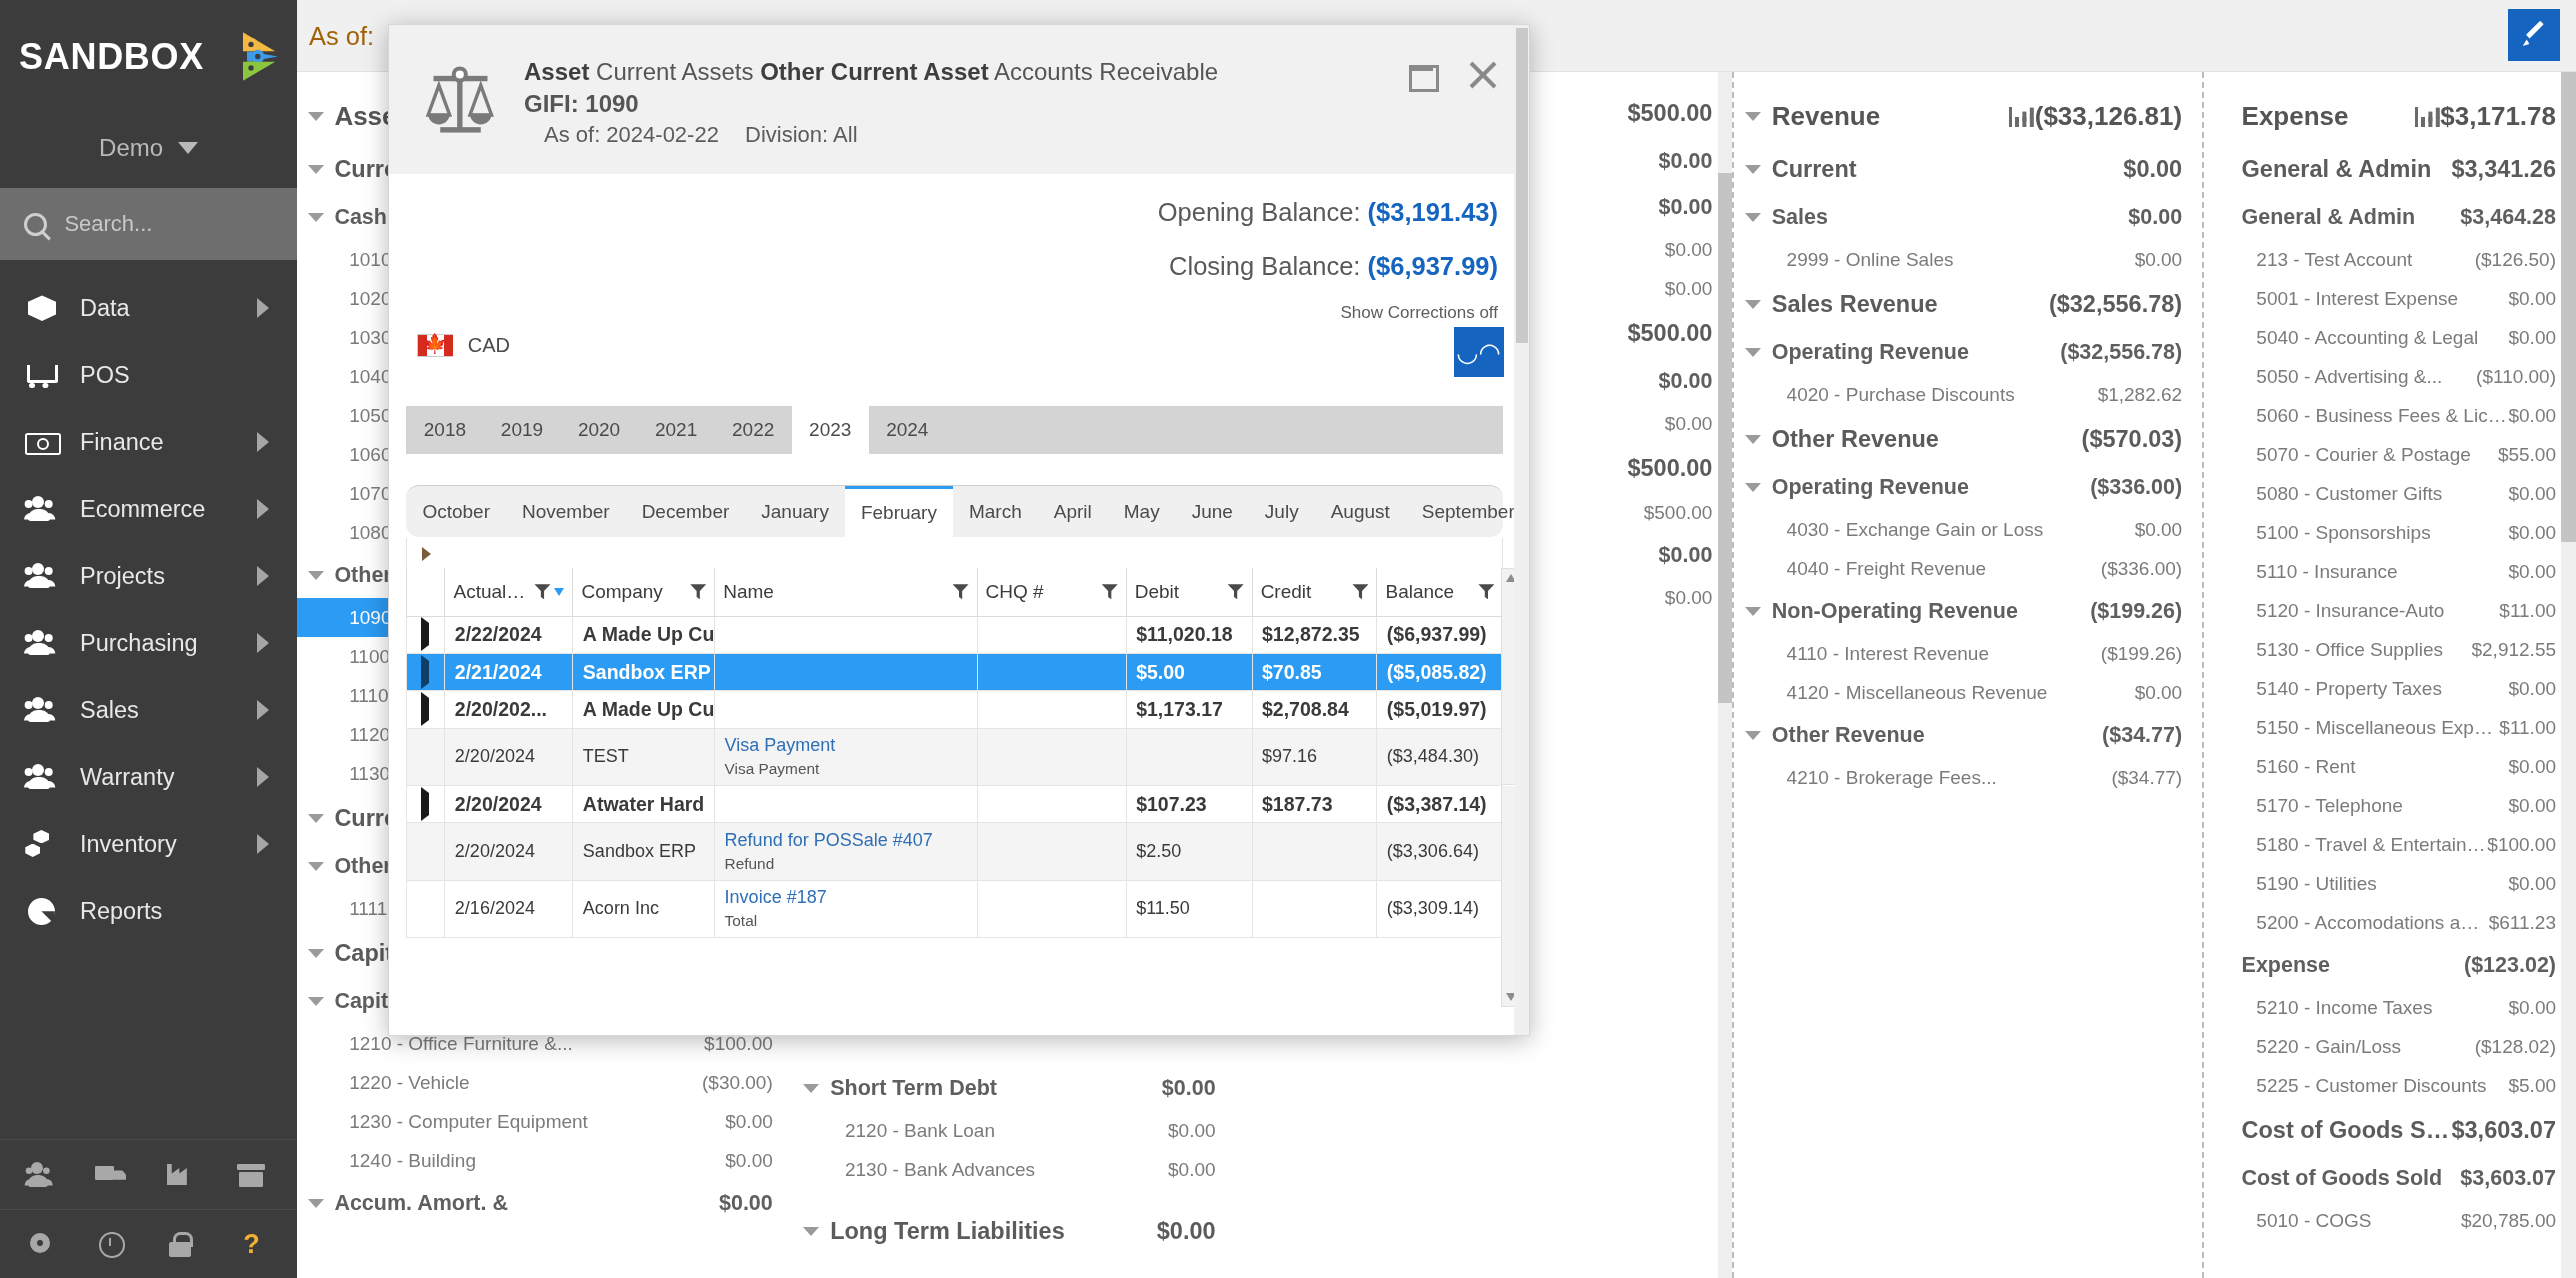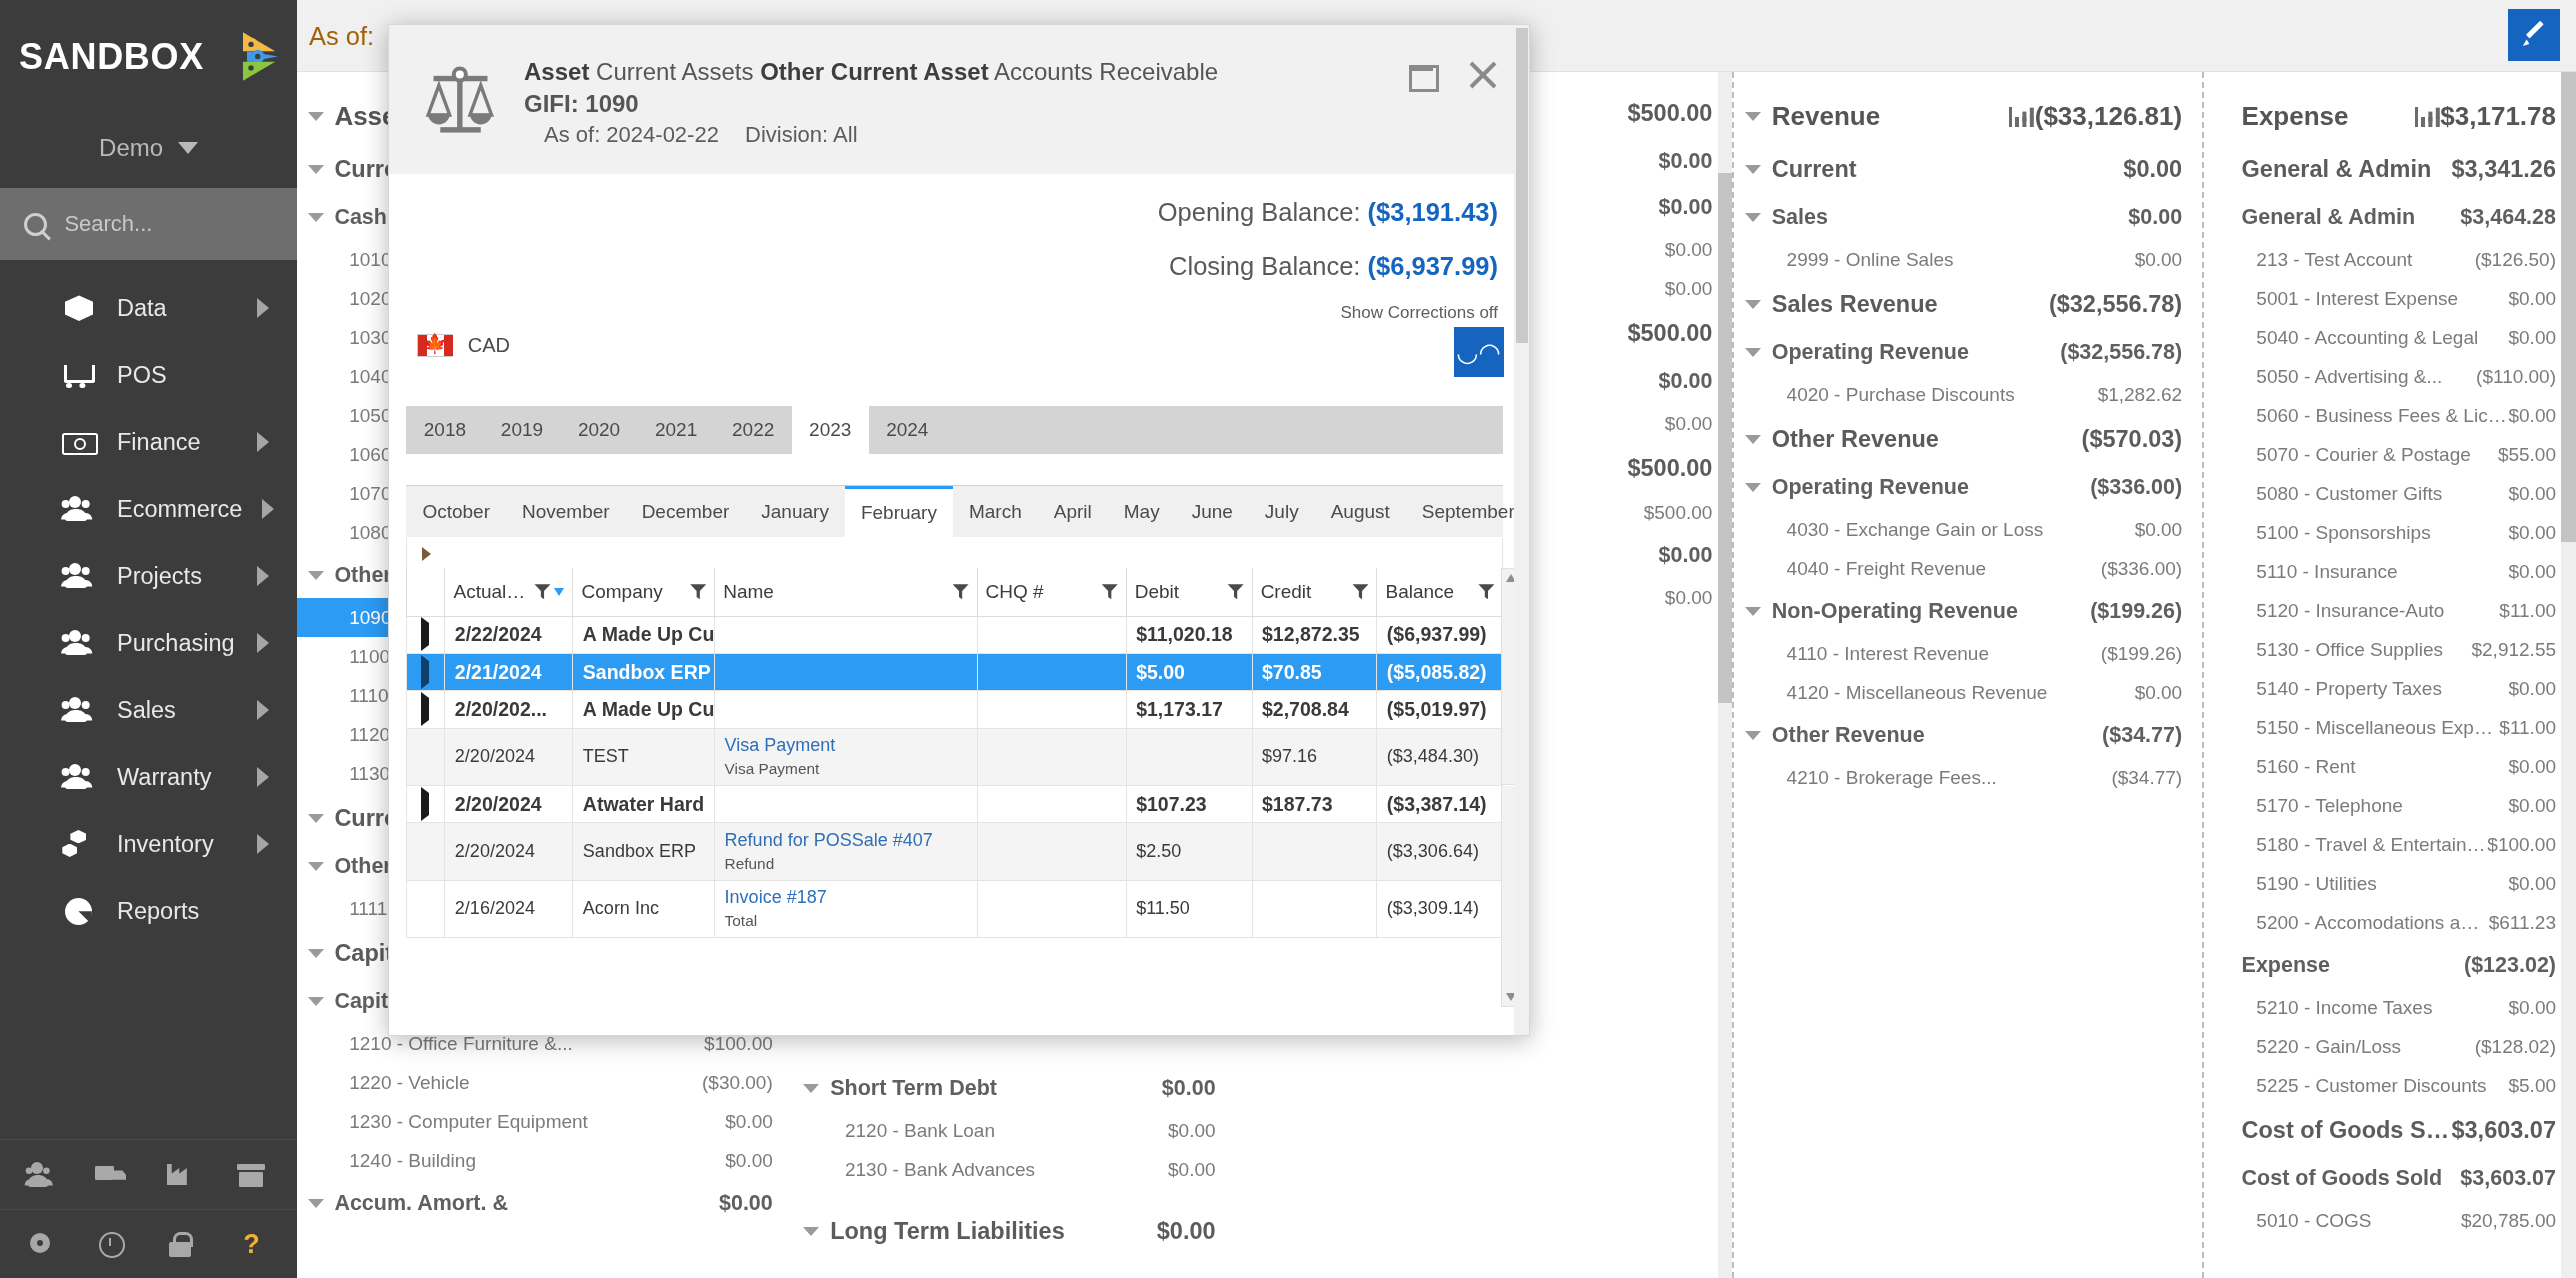--- a/index.html
+++ b/index.html
@@ -49,21 +49,21 @@
     background: #cfcfcf; right: -3.4px; bottom: -8.7px;
     transform: rotate(-45deg);
   }
   .search-input {
     background: transparent; border: none; outline: none;
     color: #d5d5d5; font-size: 22px;
     font-family: "Liberation Sans", sans-serif; width: 201px;
   }
   .search-input::placeholder { color: #c9c9c9; }
 
-  .nav-list { flex: 1 1 auto; padding-top: 14.8px; overflow: hidden; margin-left: 37px; }
+  .nav-list { flex: 1 1 auto; padding-top: 14.8px; overflow: hidden; }
   .nav-item {
     height: 67px; display: flex; align-items: center;
     padding: 0 28px 0 24px; gap: 20px; color: #e8e8e8; font-size: 23.5px;
     cursor: pointer;
   }
   .nav-item .ic { width: 36px; height: 31px; flex: none; position: relative; }
   .nav-item .lbl { flex: 1 1 auto; }
   .chev-rt {
     width: 0; height: 0; border-top: 10px solid transparent;
     border-bottom: 10px solid transparent; border-left: 12px solid #a6a6a6;
@@ -989,21 +989,21 @@
 
       <div class="year-bar" style="top:232px;" id="year-bar">
           <div class="year-tab">2018</div>
           <div class="year-tab">2019</div>
           <div class="year-tab">2020</div>
           <div class="year-tab">2021</div>
           <div class="year-tab">2022</div>
           <div class="year-tab active">2023</div>
           <div class="year-tab">2024</div>
         </div>
-      <div class="month-bar" style="top:311px;" id="month-bar">
+      <div class="month-bar" style="top:311px;border-radius:13px;" id="month-bar">
           <div class="month-tab">October</div>
           <div class="month-tab">November</div>
           <div class="month-tab">December</div>
           <div class="month-tab">January</div>
           <div class="month-tab active">February</div>
           <div class="month-tab">March</div>
           <div class="month-tab">April</div>
           <div class="month-tab">May</div>
           <div class="month-tab">June</div>
           <div class="month-tab">July</div>

